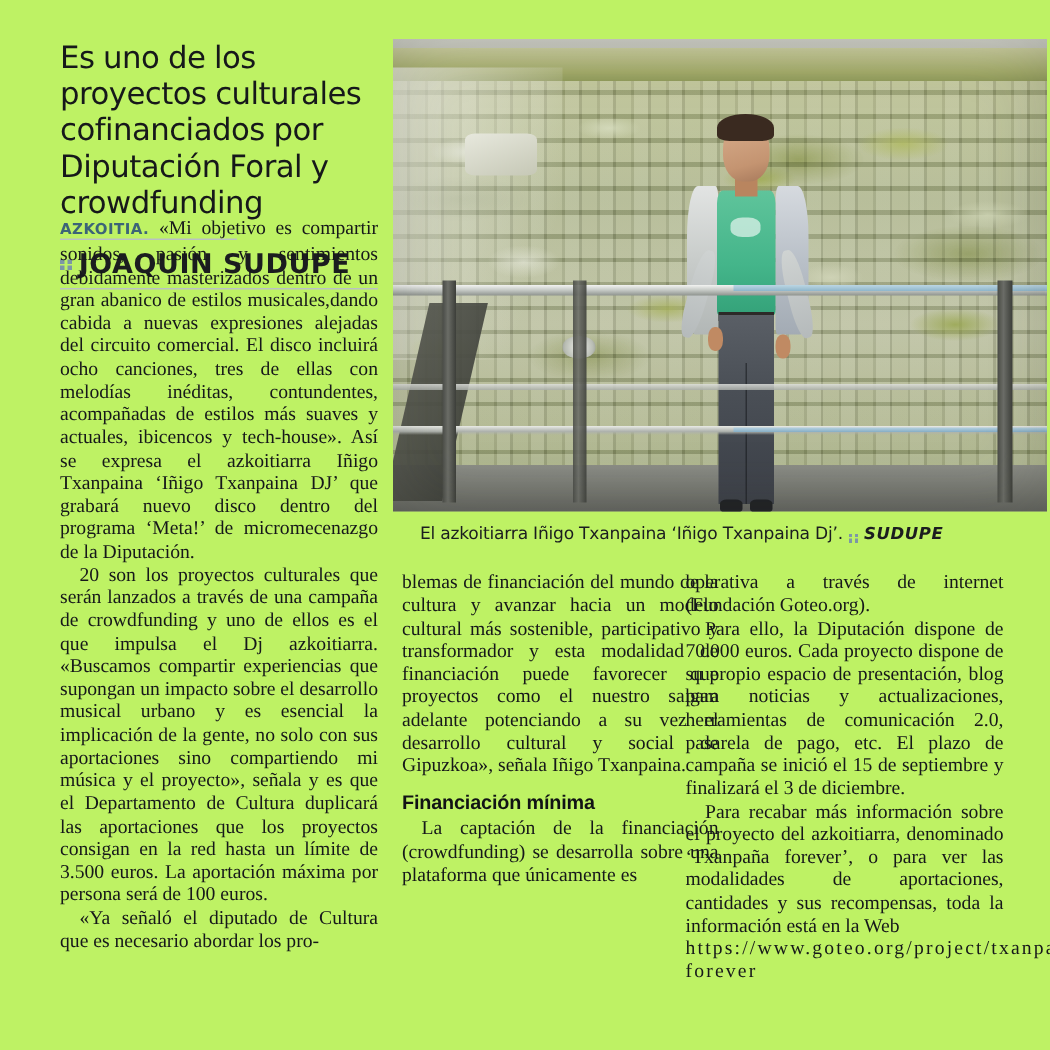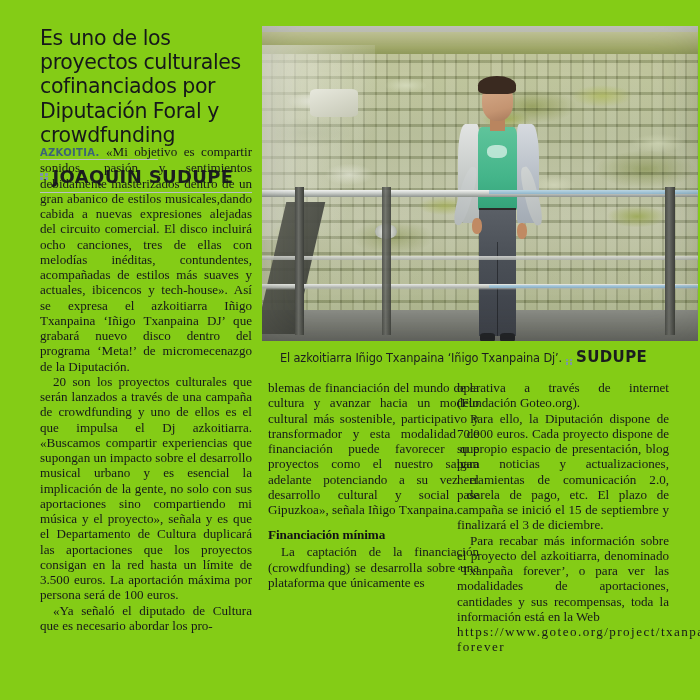--- a/index.html
+++ b/index.html
@@ -5,21 +5,21 @@
   * { margin:0; padding:0; box-sizing:border-box; }
   html, body {
     width:700px; height:700px;
     background:#ffffff;
     font-family:"Liberation Serif", serif;
     overflow:hidden;
   }
   .page {
     position:relative;
     width:700px; height:700px;
-    background:#84cc16;
+    background:#bef264;
   }
 
   
   .headline-col {
     position:absolute;
     left:40px; top:26px;
     width:212px;
   }
   .headline {
     font-family:"DejaVu Sans", sans-serif;
@@ -276,27 +276,28 @@
   .cap-dotgrid {
     display:inline-grid;
     grid-template-columns:2.4px 2.4px;
     grid-template-rows:2.4px 2.4px;
     gap:1.2px;
     transform:translateY(-1px);
   }
   .cap-dotgrid i { display:block; width:2.4px; height:2.4px; background:#7d97a6; }
   .credit {
     font-weight:bold;
-    font-size:15px;
+    font-size:11px;
     letter-spacing:0.4px;
     color:#1b1d1f;
+    font-style:italic;
   }
 
   .subhead {
-    font-family:Liberation Serif, serif;
+    font-family:Liberation Sans, sans-serif;
     font-weight:bold;
     font-size:13.2px;
     line-height:17px;
     color:#111315;
     letter-spacing:-0.1px;
     margin-top:9px;
     margin-bottom:1px;
     text-align:left;
   }
   .url-line { letter-spacing:1.45px; word-spacing:-1px; }

